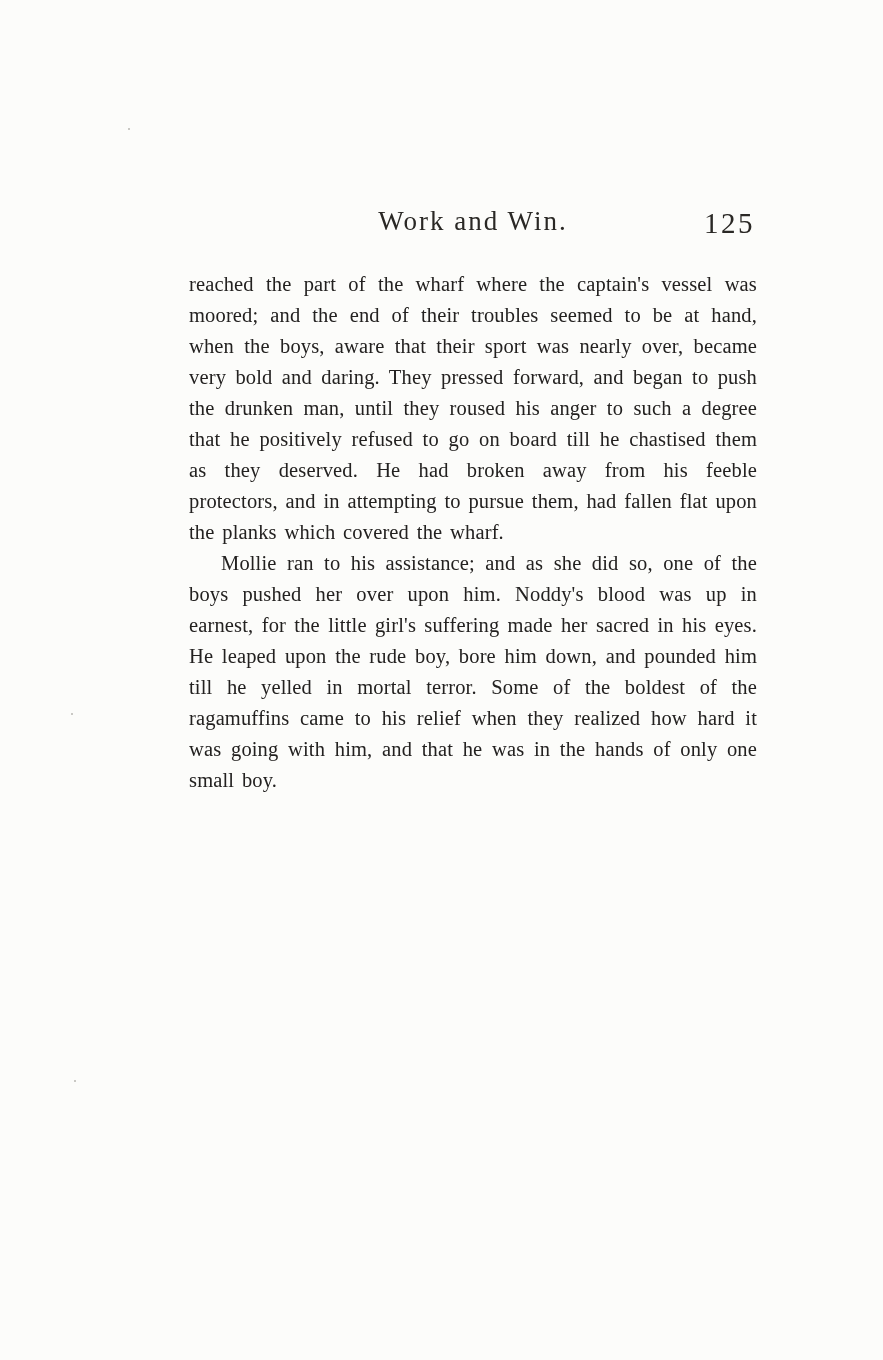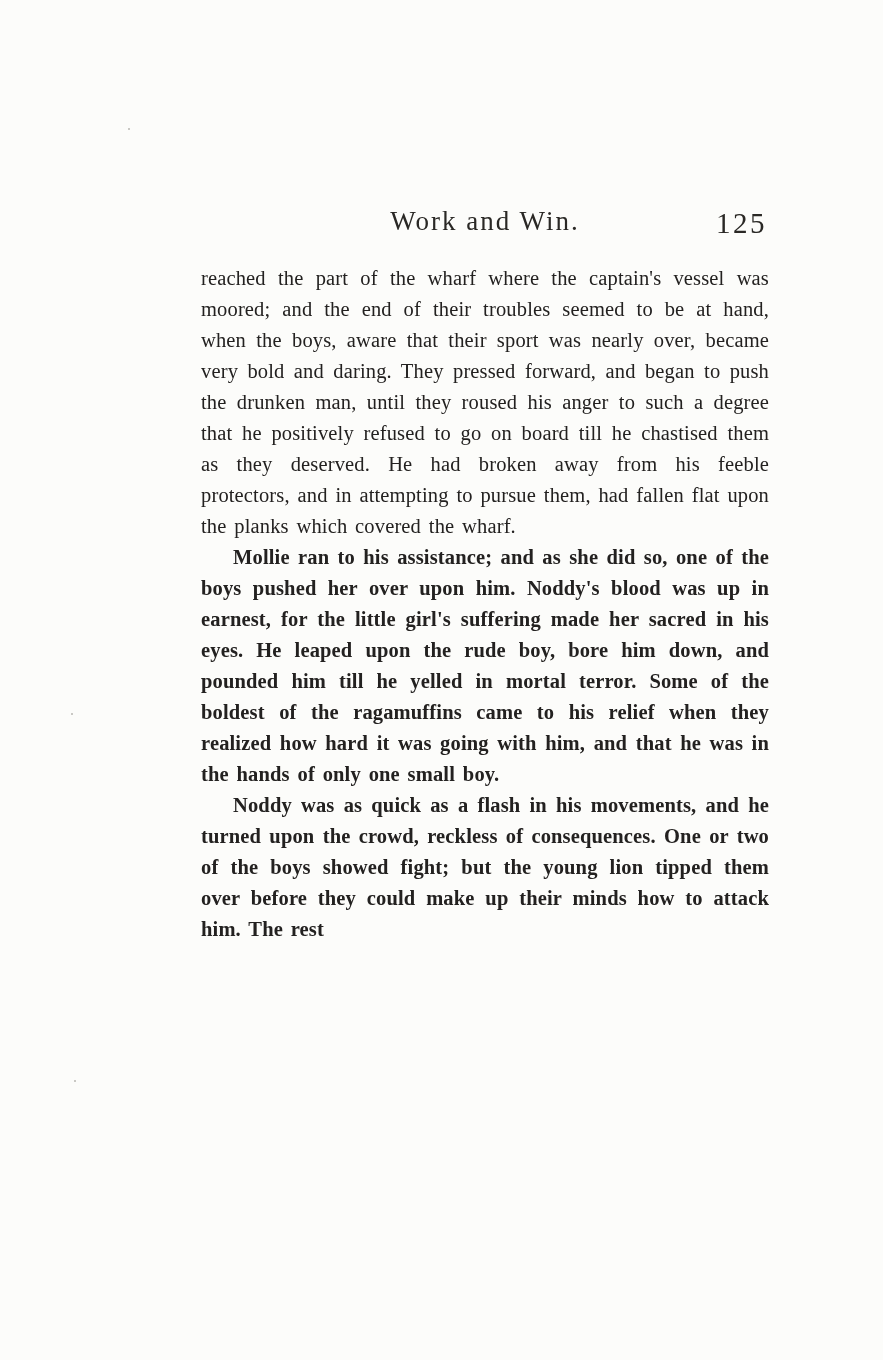--- a/index.html
+++ b/index.html
@@ -15,21 +15,21 @@
   }
   .page {
     position: relative;
     width: 883px;
     height: 1360px;
     overflow: hidden;
     background: #fcfcfa;
   }
   .textblock {
     position: absolute;
-    left: 201px;
+    left: 189px;
     top: 206px;
     width: 568px;
   }
   .header {
     position: relative;
     height: 36px;
   }
   .running-title {
     position: absolute;
     left: 50%;
@@ -42,35 +42,34 @@
   }
   .page-number {
     position: absolute;
     right: 2px;
     top: 1px;
     font-size: 29px;
     letter-spacing: 2.5px;
     color: #2a2825;
   }
   .bodytext {
-    margin-top: 21px;
+    margin-top: 27px;
   }
   .bodytext p {
     margin: 0;
     font-size: 20.5px;
     line-height: 31px;
     text-align: justify;
     text-justify: inter-word;
     letter-spacing: 0.15px;
     word-spacing: 2.5px;
     color: #232120;
   }
   .bodytext p.indent {
     text-indent: 32px;
-    font-weight: bold;
   }
   
   .speck {
     position: absolute;
     width: 2px;
     height: 2px;
     background: #b9b7b2;
     border-radius: 50%;
   }
   .speck.s1 { left: 128px; top: 128px; }
@@ -87,16 +86,15 @@
 
   <div class="textblock">
     <div class="header">
       <span class="running-title">Work and Win.</span>
       <span class="page-number">125</span>
     </div>
 
     <div class="bodytext">
       <p>reached the part of the wharf where the captain's vessel was moored; and the end of their troubles seemed to be at hand, when the boys, aware that their sport was nearly over, became very bold and daring.  They pressed forward, and began to push the drunken man, until they roused his anger to such a degree that he positively refused to go on board till he chastised them as they deserved.  He had broken away from his feeble protectors, and in attempting to pursue them, had fallen flat upon the planks which covered the wharf.</p>
       <p class="indent">Mollie ran to his assistance; and as she did so, one of the boys pushed her over upon him.  Noddy's blood was up in earnest, for the little girl's suffering made her sacred in his eyes.  He leaped upon the rude boy, bore him down, and pounded him till he yelled in mortal terror.  Some of the boldest of the ragamuffins came to his relief when they realized how hard it was going with him, and that he was in the hands of only one small boy.</p>
-      <p class="indent">Noddy was as quick as a flash in his movements, and he turned upon the crowd, reckless of consequences.  One or two of the boys showed fight; but the young lion tipped them over before they could make up their minds how to attack him.  The rest</p>
     </div>
   </div>
 </div>
 
 </body></html>

